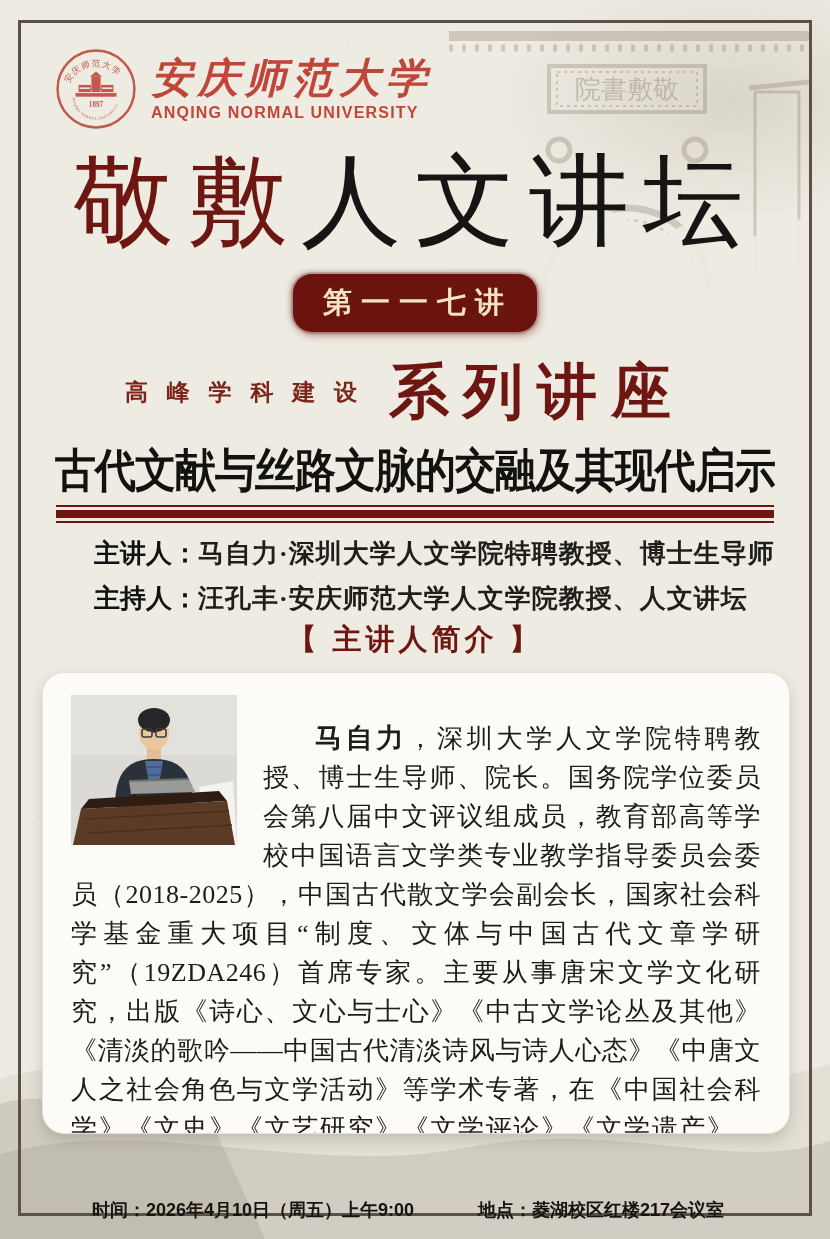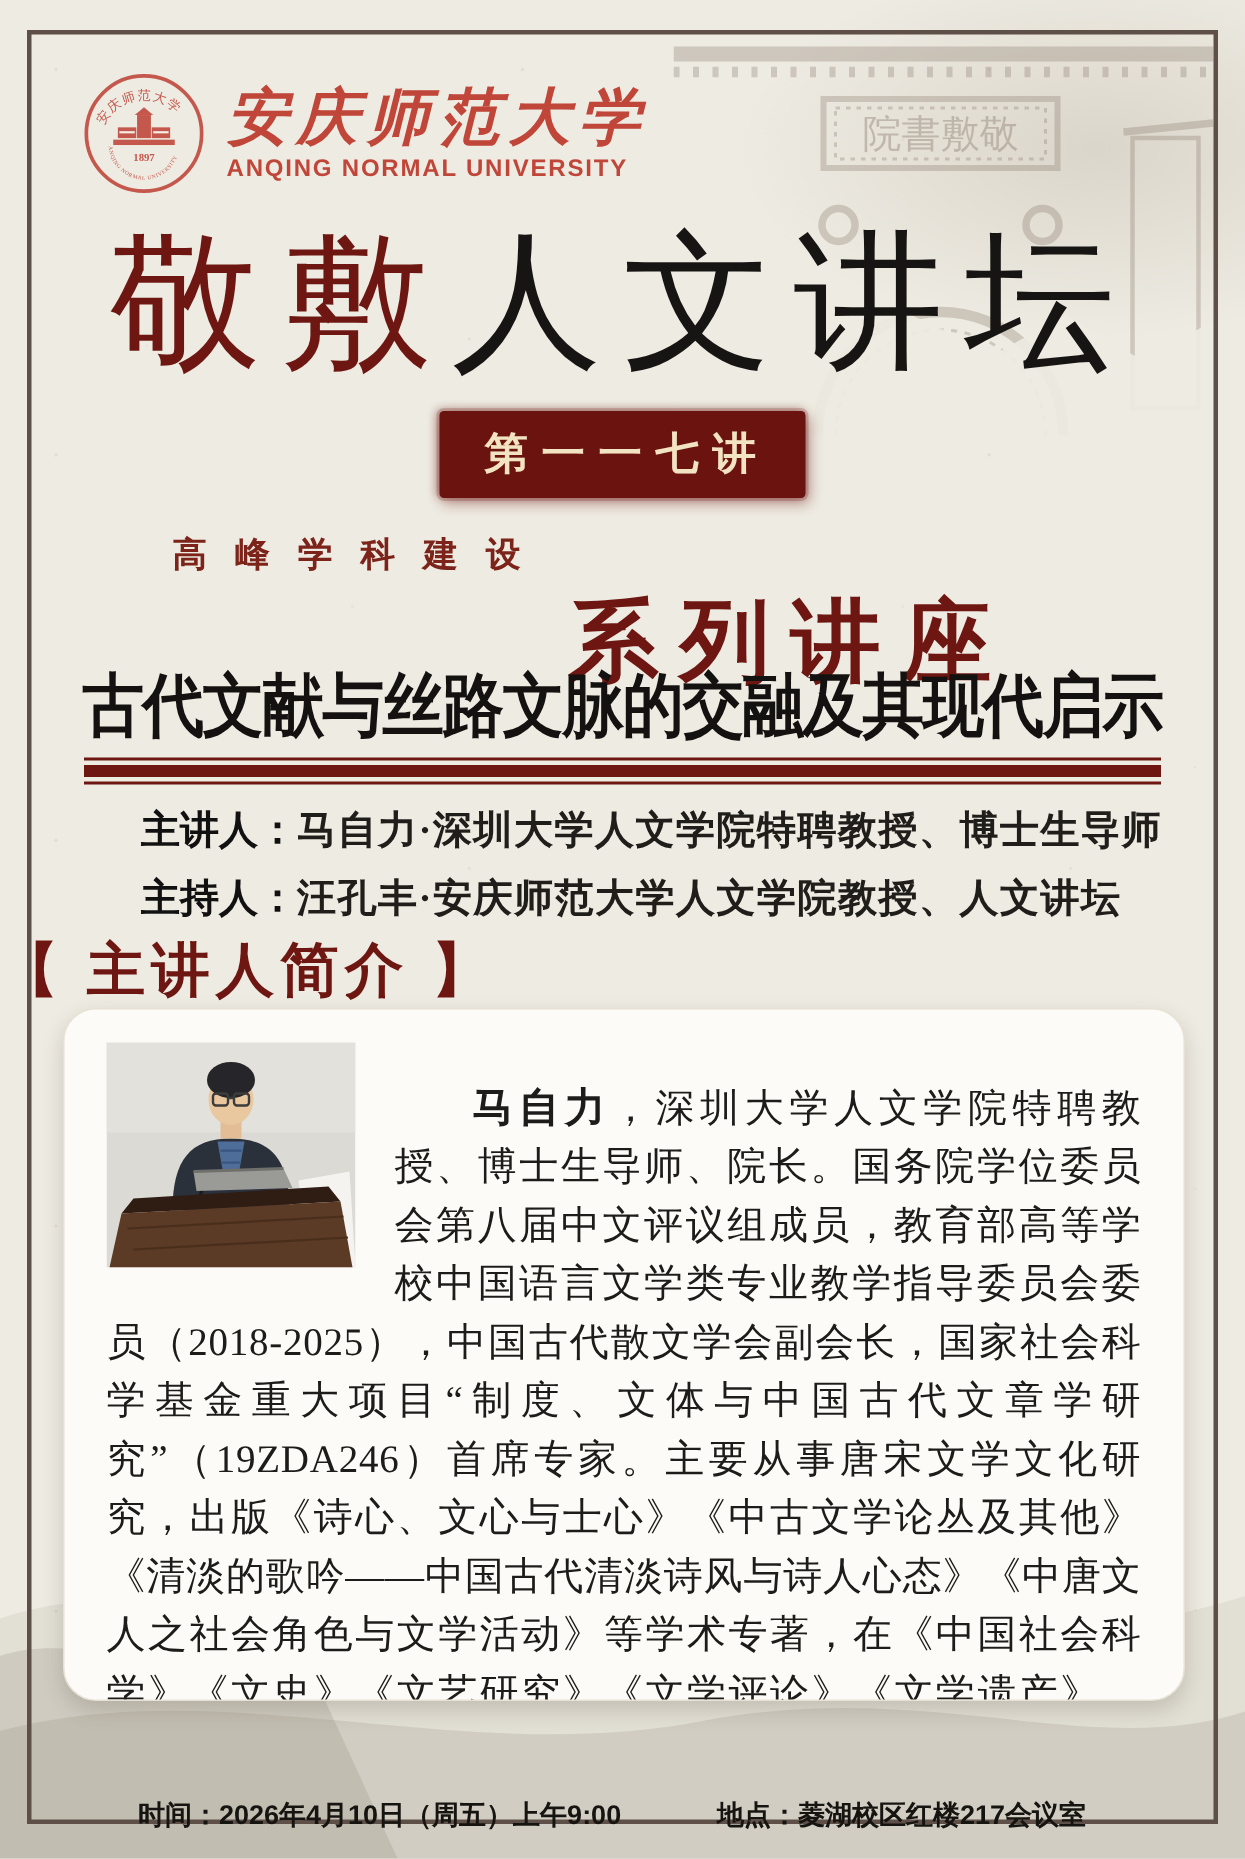--- a/index.html
+++ b/index.html
@@ -27,41 +27,41 @@
   .seal{width:82px;height:82px;flex:0 0 auto;}
   .logo-text{margin-left:14px;}
   .uni-cn{font-size:41px;font-weight:700;color:var(--brand_red,#c1463a);letter-spacing:6px;line-height:44px;font-style:italic;}
   .uni-en{font-size:16px;font-weight:700;color:var(--brand_red,#c1463a);letter-spacing:1.2px;font-family:"Liberation Sans","DejaVu Sans",sans-serif;margin-top:4px;}
   
   .main-title{top:146px;left:0;right:0;text-align:center;font-size:100px;line-height:112px;font-weight:400;letter-spacing:14px;white-space:nowrap;}
   .main-title .accent{color:var(--maroon,#6e1712);}
   .main-title .rest{color:#171513;}
   
   .badge{top:274px;left:50%;transform:translateX(-50%);background:var(--badge_bg,#6b130e);color:var(--badge_text,#f2e4c3);
-    font-size:29px;font-weight:700;letter-spacing:9px;padding:9px 24px 9px 30px;border-radius:3px;
+    font-size:29px;font-weight:700;letter-spacing:9px;padding:9px 24px 9px 30px;border-radius:19px;
     box-shadow:0 0 0 2px rgba(107,19,14,.18), 2px 3px 9px rgba(107,19,14,.45), -2px -1px 6px rgba(107,19,14,.35);}
   
-  .series-row{top:352px;left:115px;display:flex;}
+  .series-row{top:352px;left:125px;display:flex;align-items:center;}
   .series-left{width:232px;color:#7c241a;font-weight:700;font-size:23px;line-height:36px;}
   .series-left span{display:block;text-align:justify;text-align-last:justify;}
-  .series-title{margin-left:32px;font-size:60px;font-weight:700;color:var(--maroon,#6e1712);letter-spacing:14px;white-space:nowrap;margin-top:36px;}
+  .series-title{margin-left:32px;font-size:60px;font-weight:700;color:var(--maroon,#6e1712);letter-spacing:14px;white-space:nowrap;}
   
   .lecture-title{top:440px;left:0;right:0;text-align:center;font-size:41px;font-weight:800;letter-spacing:-1px;
     transform:scaleY(1.12);transform-origin:center top;white-space:nowrap;color:#141210;}
   .rule3{top:505px;left:56px;width:718px;}
   .rule3 .thin{height:2px;background:var(--maroon,#6e1712);}
   .rule3 .gap{height:3px;}
   .rule3 .thick{height:8px;background:var(--maroon,#6e1712);}
   
   .speakers{top:534px;left:94px;font-size:26px;line-height:38px;}
   .speakers .row{margin-bottom:6px;white-space:nowrap;}
   .speakers .lab{font-family:"Liberation Sans","DejaVu Sans",sans-serif;font-weight:700;color:#111;text-align:center;}
   .speakers .val{letter-spacing:1px;color:#201e1b;font-weight:bold;}
   
-  .section-title{top:620px;left:0;right:0;font-size:39px;font-weight:800;color:var(--maroon,#6e1712);
+  .section-title{top:620px;left:0;right:0;text-align:center;font-size:29px;font-weight:800;color:var(--maroon,#6e1712);
     letter-spacing:4px;font-family:"Liberation Sans","DejaVu Sans",sans-serif;}
   
   .card{top:672px;left:42px;width:746px;height:460px;background:var(--card_bg,#fcfbf7);border:1px solid #e8e2d6;border-radius:22px;
     box-shadow:0 6px 14px rgba(70,58,45,.20);overflow:hidden;}
   .card-inner{padding:20px 28px 0 28px;height:100%;box-sizing:border-box;}
   .photo{float:left;width:166px;height:150px;margin:2px 26px 2px 0;display:block;}
   .bio{font-size:26px;line-height:39px;text-align:justify;text-indent:2em;color:#1d1c1a;letter-spacing:.5px;}
   .bio .name{font-family:"Liberation Sans","DejaVu Sans",sans-serif;font-weight:800;font-size:27px;}
   
   .footer{top:1140px;left:92px;right:30px;font-family:"Liberation Sans","DejaVu Sans",sans-serif;font-weight:700;font-size:18px;line-height:28px;color:#161410;}

